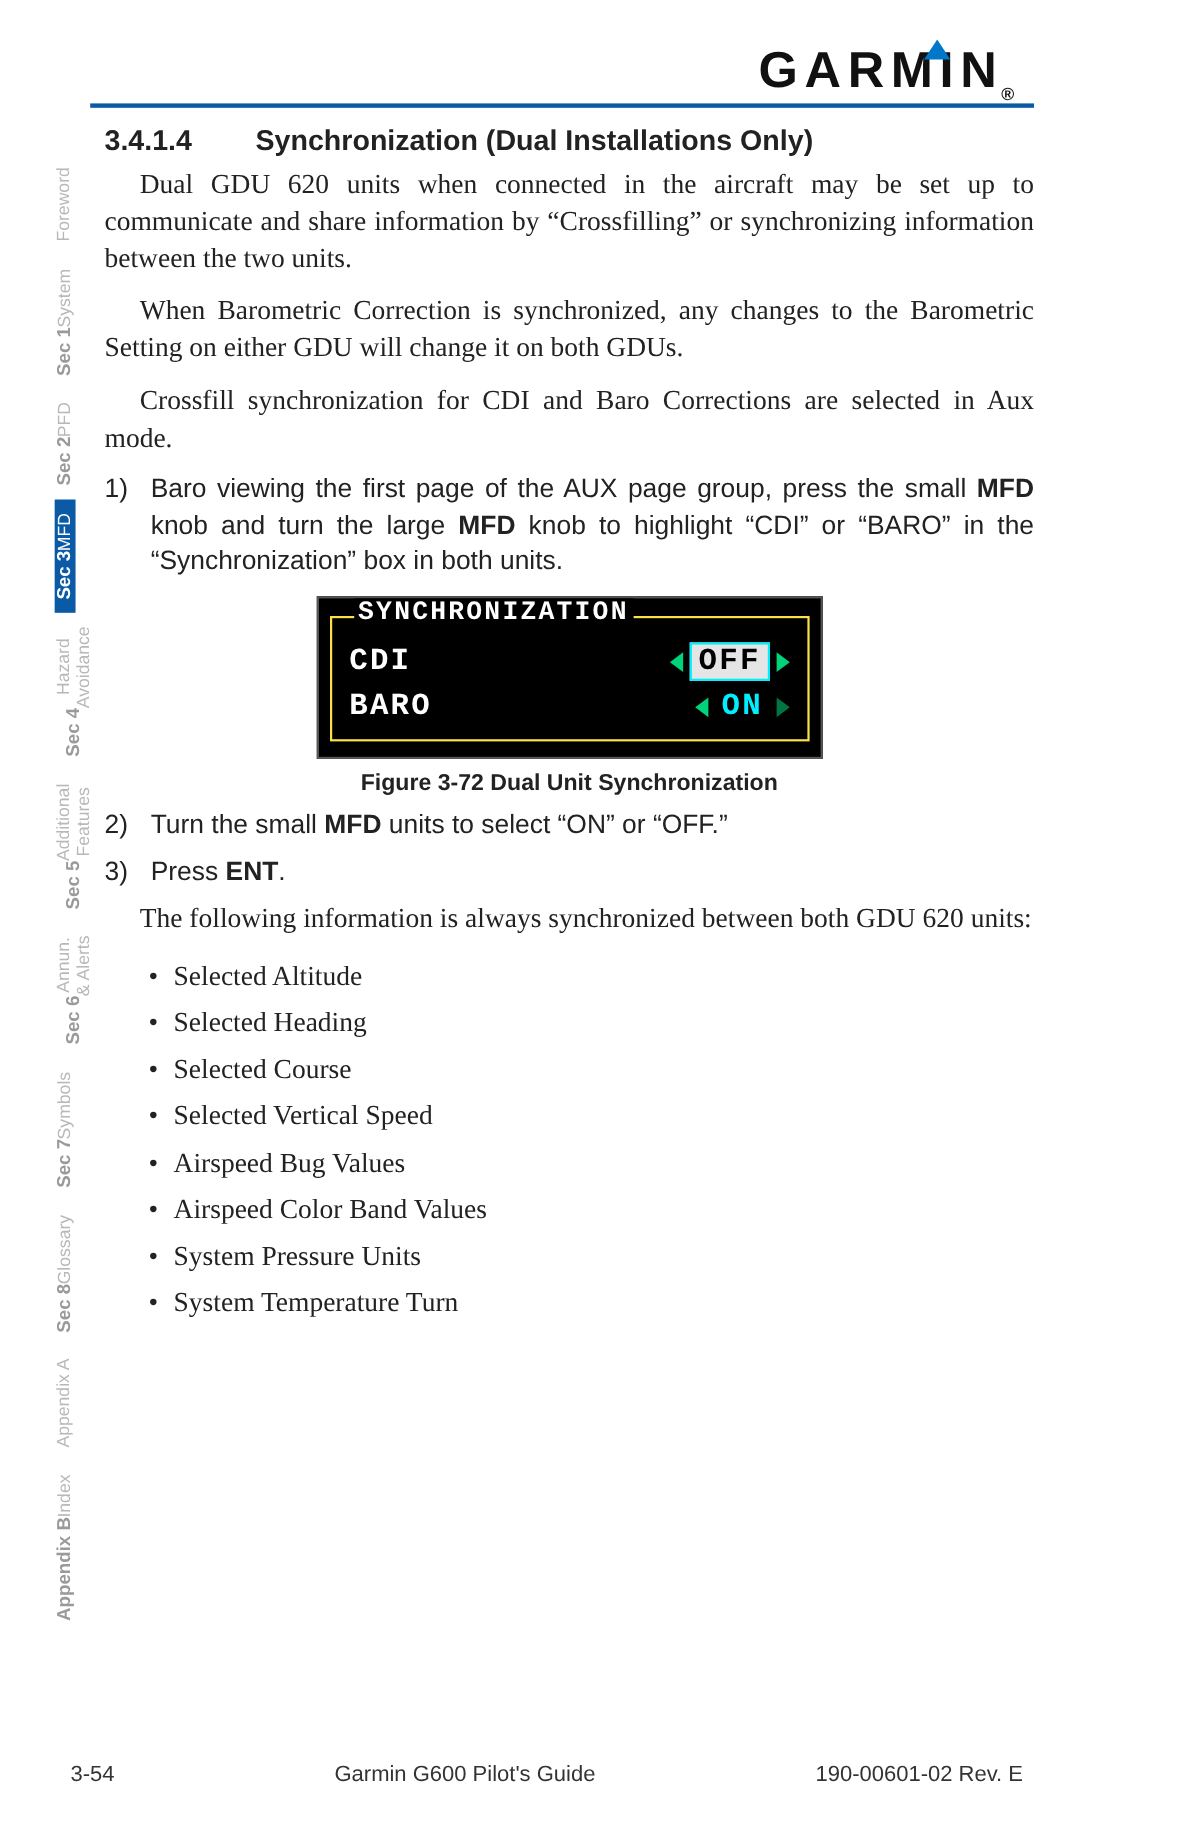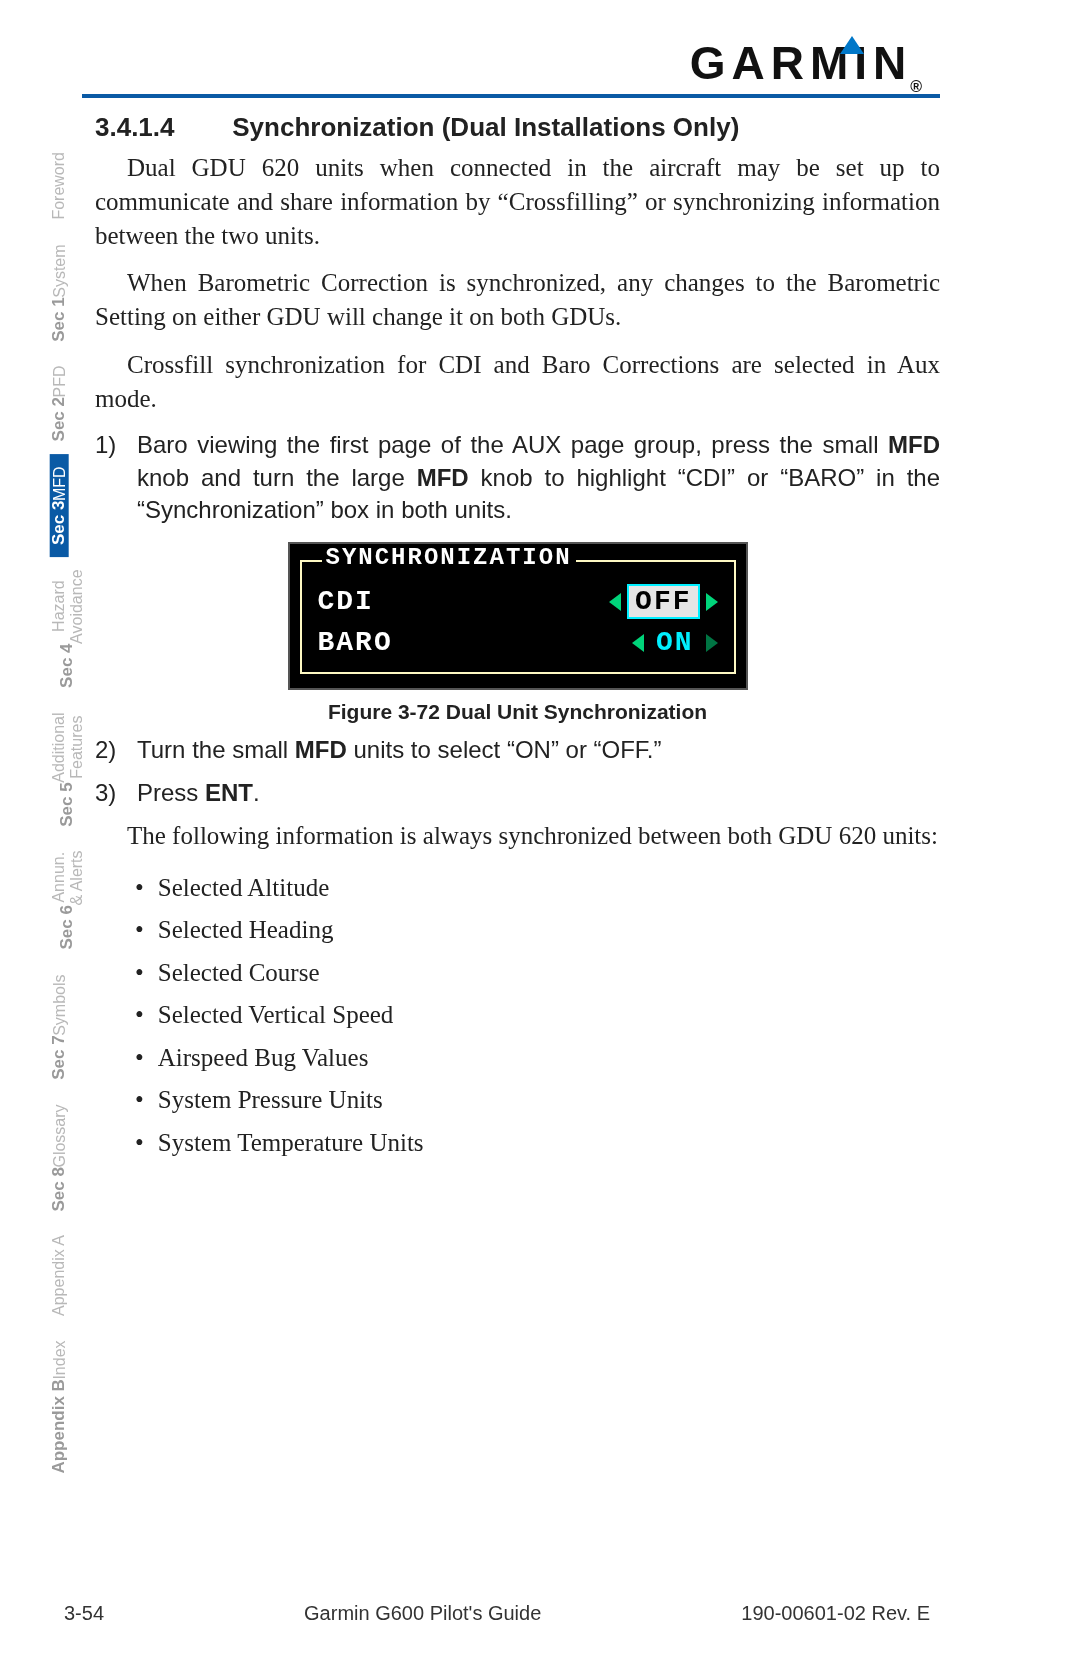--- a/index.html
+++ b/index.html
@@ -64,21 +64,21 @@
 
   
   .lcd {
     display: inline-block;
     background: #000;
     padding: 10px 10px 14px 10px;
     width: 460px;
     border: 2px solid #555;
   }
   .lcd-box {
-    border: 2px solid #fef9c3;
+    border: 2px solid #fde047;
     position: relative;
     padding: 18px 14px 10px 14px;
     margin-top: 6px;
   }
   .lcd-title {
     position: absolute;
     top: -18px;
     left: 20px;
     background: #000;
     color: #fff;
@@ -198,22 +198,23 @@
     </ol>
 
     <p class="body indent" style="">The following information is always synchronized between both GDU 620 units:</p>
 
     <ul class="bullets">
       <li>Selected Altitude</li>
       <li>Selected Heading</li>
       <li>Selected Course</li>
       <li>Selected Vertical Speed</li>
       <li>Airspeed Bug Values</li>
+      <li>Airspeed Color Band Values</li>
       <li>System Pressure Units</li>
-      <li>System Temperature Units</li>
+      <li>System Temperature Turn</li>
     </ul>
   </div>
 
   <div class="footer">
     <span>3-54</span>
     <span>Garmin G600 Pilot's Guide</span>
     <span>190-00601-02  Rev. E</span>
   </div>
 
 </div>

